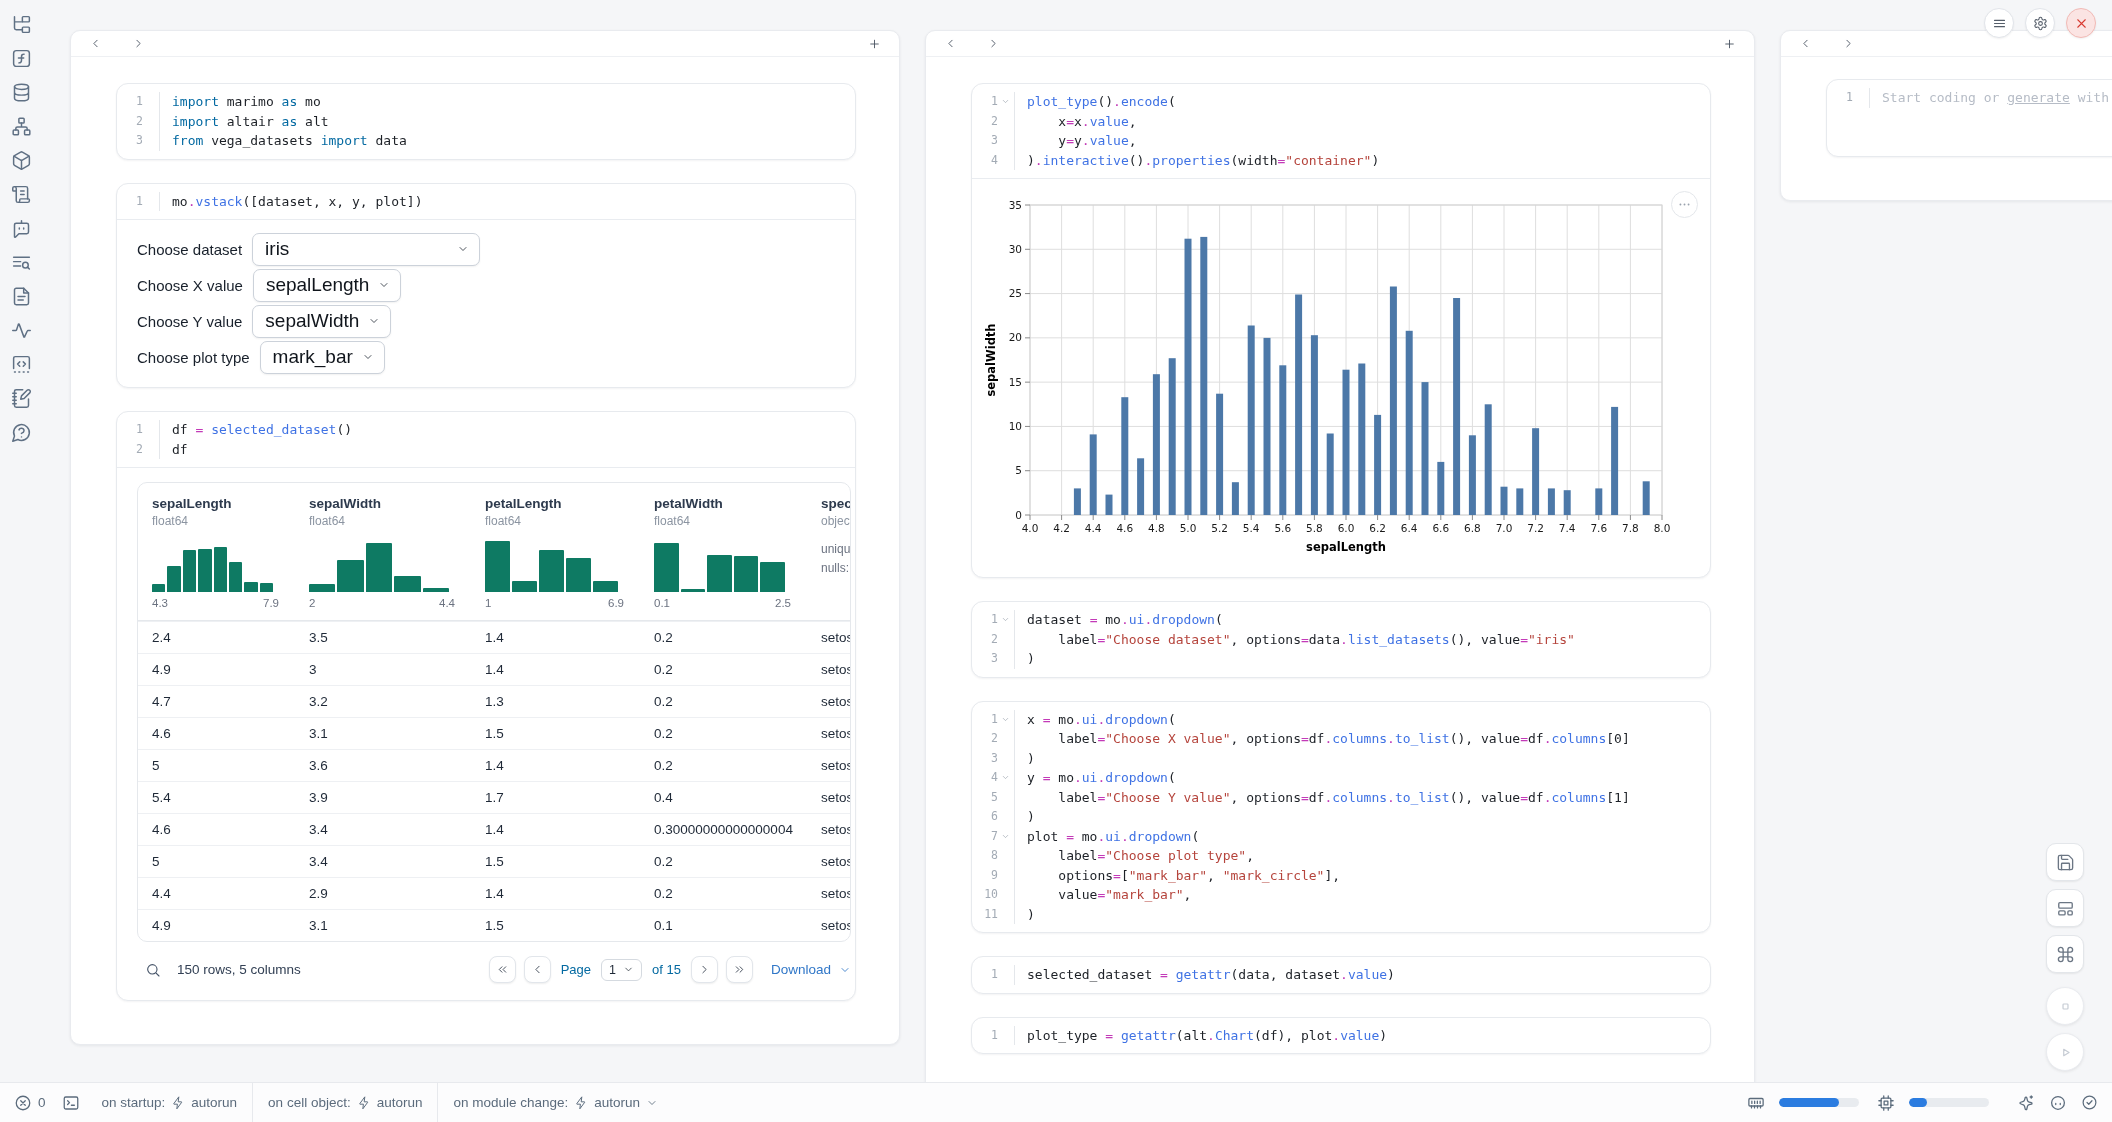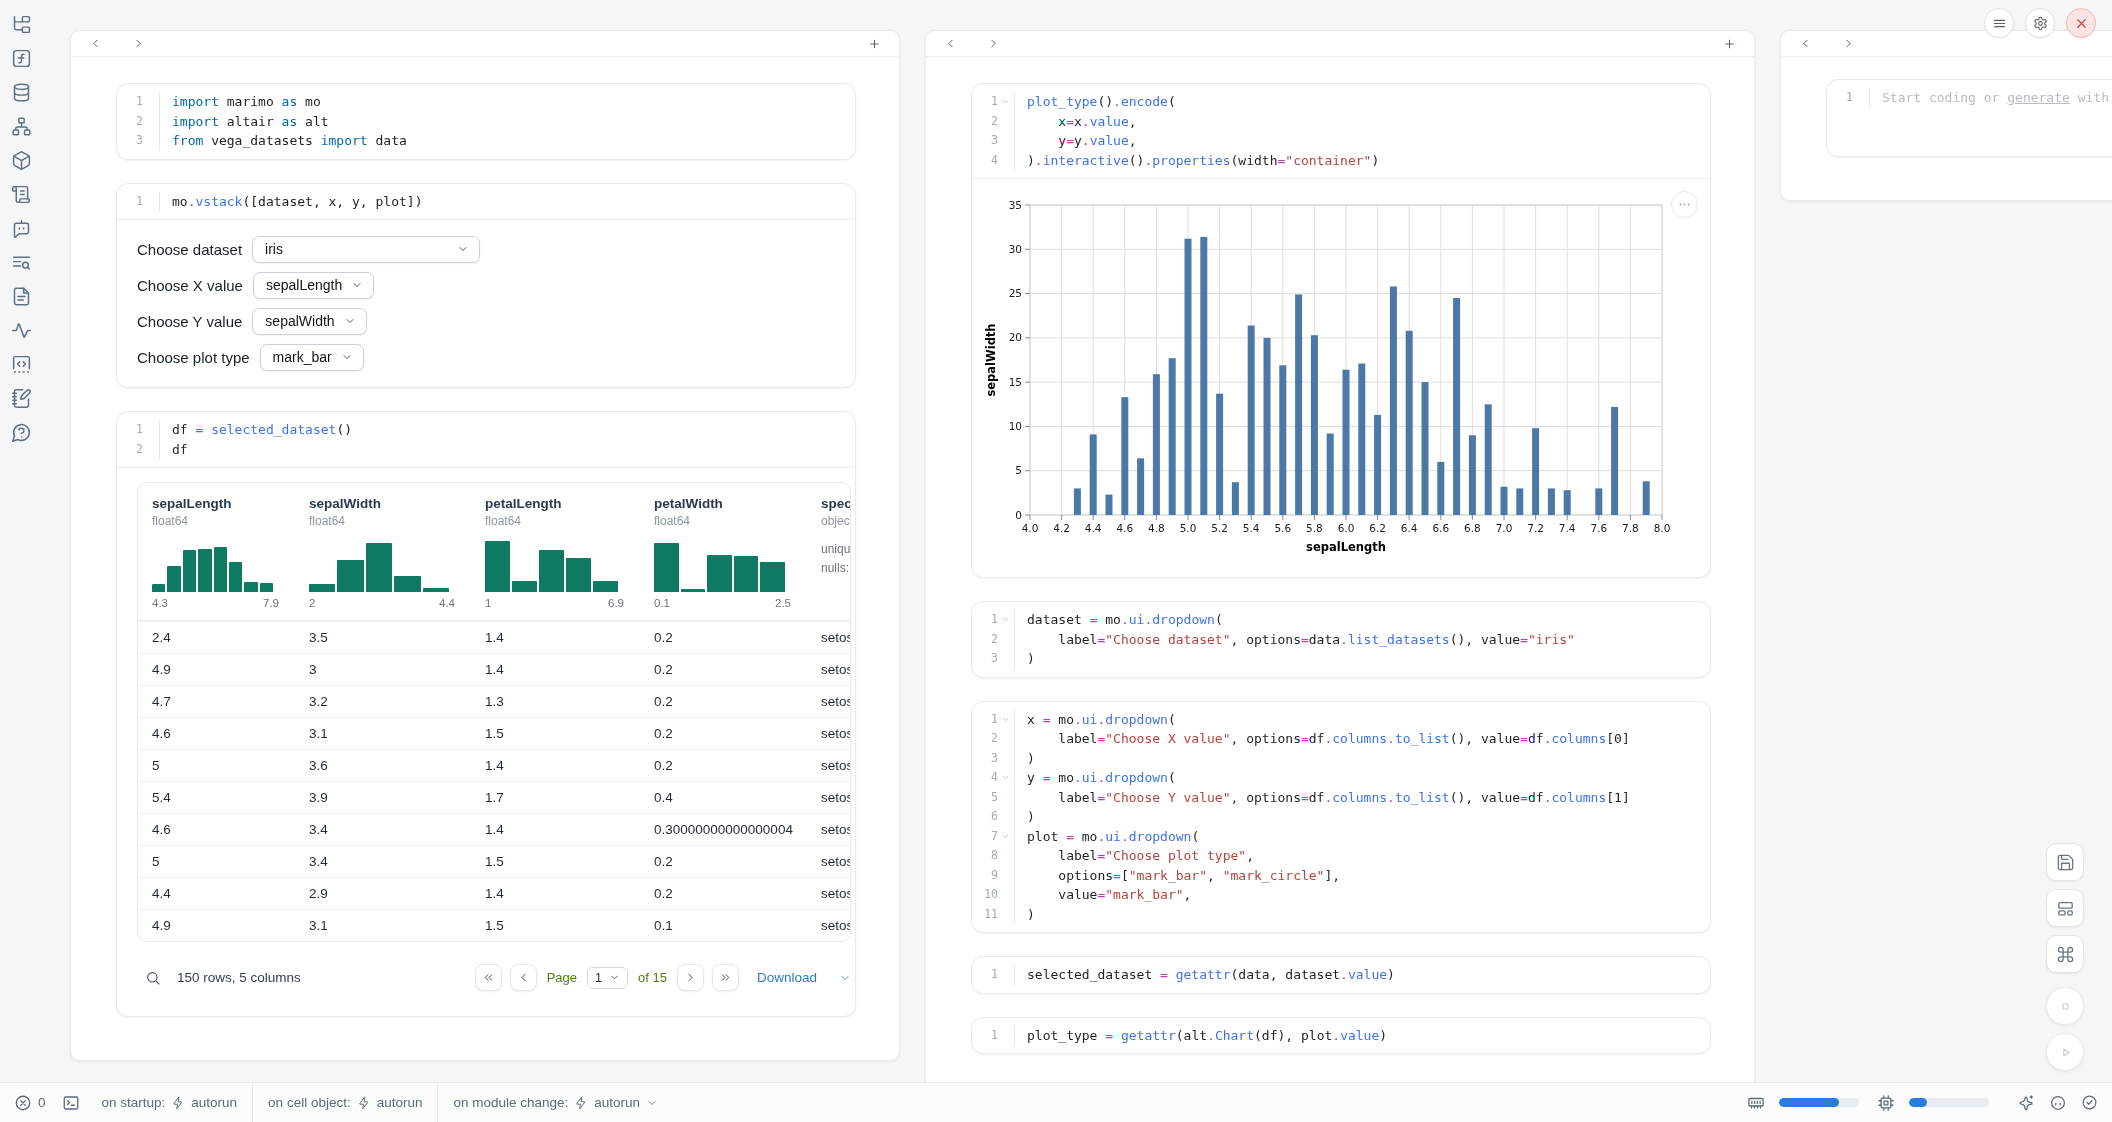--- a/index.html
+++ b/index.html
@@ -53,21 +53,21 @@
   .tk-phl { color:#b6bcc6; text-decoration:underline; }
 
   .cell-output { border-top:1px solid #e9ecf0; padding:14px 20px 15px 20px; }
 
   
   .ctl-row { display:flex; align-items:center; height:30px; margin-bottom:6px; }
   .ctl-row:last-child { margin-bottom:0; }
   .ctl-label { font-size:15px; color:#18202b; margin-right:10px; }
   .select { display:inline-flex; align-items:center; gap:9px; background:#fff;
     border:1px solid #ccd2da; border-radius:7px; padding:4px 10px 5px 12px;
-    font-size:14px; color:#10151c; box-shadow:0 1px 2px rgba(0,0,0,.06); cursor:pointer; }
+    font-size:19px; color:#10151c; box-shadow:0 1px 2px rgba(0,0,0,.06); cursor:pointer; }
   .select .icon { width:12px; height:12px; color:#2f3742; }
   .select-wide { width:228px; justify-content:space-between; }
 
   
   .tbl-card { width:714px; border:1px solid #e5e8ec; border-radius:10px; overflow:hidden; }
   .tbl-head { display:flex; border-bottom:1px solid #e5e8ec; }
   .th { flex:none; padding:13px 0 11px 14px; }
   .th-name { font-size:13.5px; font-weight:bold; color:#2d3a4d; }
   .th-dtype { font-size:12px; color:#8b94a1; margin-top:3px; }
   .hist { display:flex; align-items:flex-end; gap:2px; height:52px; margin-top:12px; }
@@ -79,25 +79,25 @@
   .td { flex:none; padding:8px 0 8px 14px; font-size:13.5px; color:#1f2937; white-space:nowrap; overflow:hidden; }
 
   .tbl-footer { display:flex; align-items:center; margin-top:12px; width:714px; }
   .tf-search { width:16px; height:16px; color:#475569; margin-left:8px; cursor:pointer; }
   .tf-summary { font-size:13.5px; color:#334155; margin-left:16px; }
   .tf-right { margin-left:auto; display:flex; align-items:center; gap:8px; }
   .pg-btn { width:27px; height:27px; background:#fff; border:1px solid #e2e6eb; border-radius:8px;
     box-shadow:0 1px 2px rgba(0,0,0,.07); display:flex; align-items:center; justify-content:center;
     color:#3c4654; cursor:pointer; }
   .pg-btn .icon { width:13px; height:13px; }
-  .pg-txt { font-size:13px; color:#4d7c0f; margin:16px 2px; }
+  .pg-txt { font-size:13px; color:#0369a1; margin:8px 2px; }
   .pg-select { display:inline-flex; align-items:center; gap:7px; border:1px solid #d5dae0; border-radius:6px;
     padding:3px 7px; font-size:12.5px; color:#1f2937; background:#fff; cursor:pointer; }
   .pg-select .icon { width:11px; height:11px; color:#2f3742; }
-  .download { display:inline-flex; align-items:center; gap:22px; color:#3077c8; font-size:13.5px;
+  .download { display:inline-flex; align-items:center; gap:8px; color:#3077c8; font-size:13.5px;
     margin-left:10px; cursor:pointer; }
   .download .icon { width:12px; height:12px; }
 
   
   .chart-out { position:relative; padding:14px 10px 8px 12px; }
   .chart-menu { position:absolute; top:12px; right:12px; width:27px; height:27px; border-radius:50%;
     background:#fff; border:1px solid #e4e7eb; display:flex; align-items:center; justify-content:center;
     color:#9aa2ad; cursor:pointer; }
   .chart-menu .icon { width:15px; height:15px; }
 

